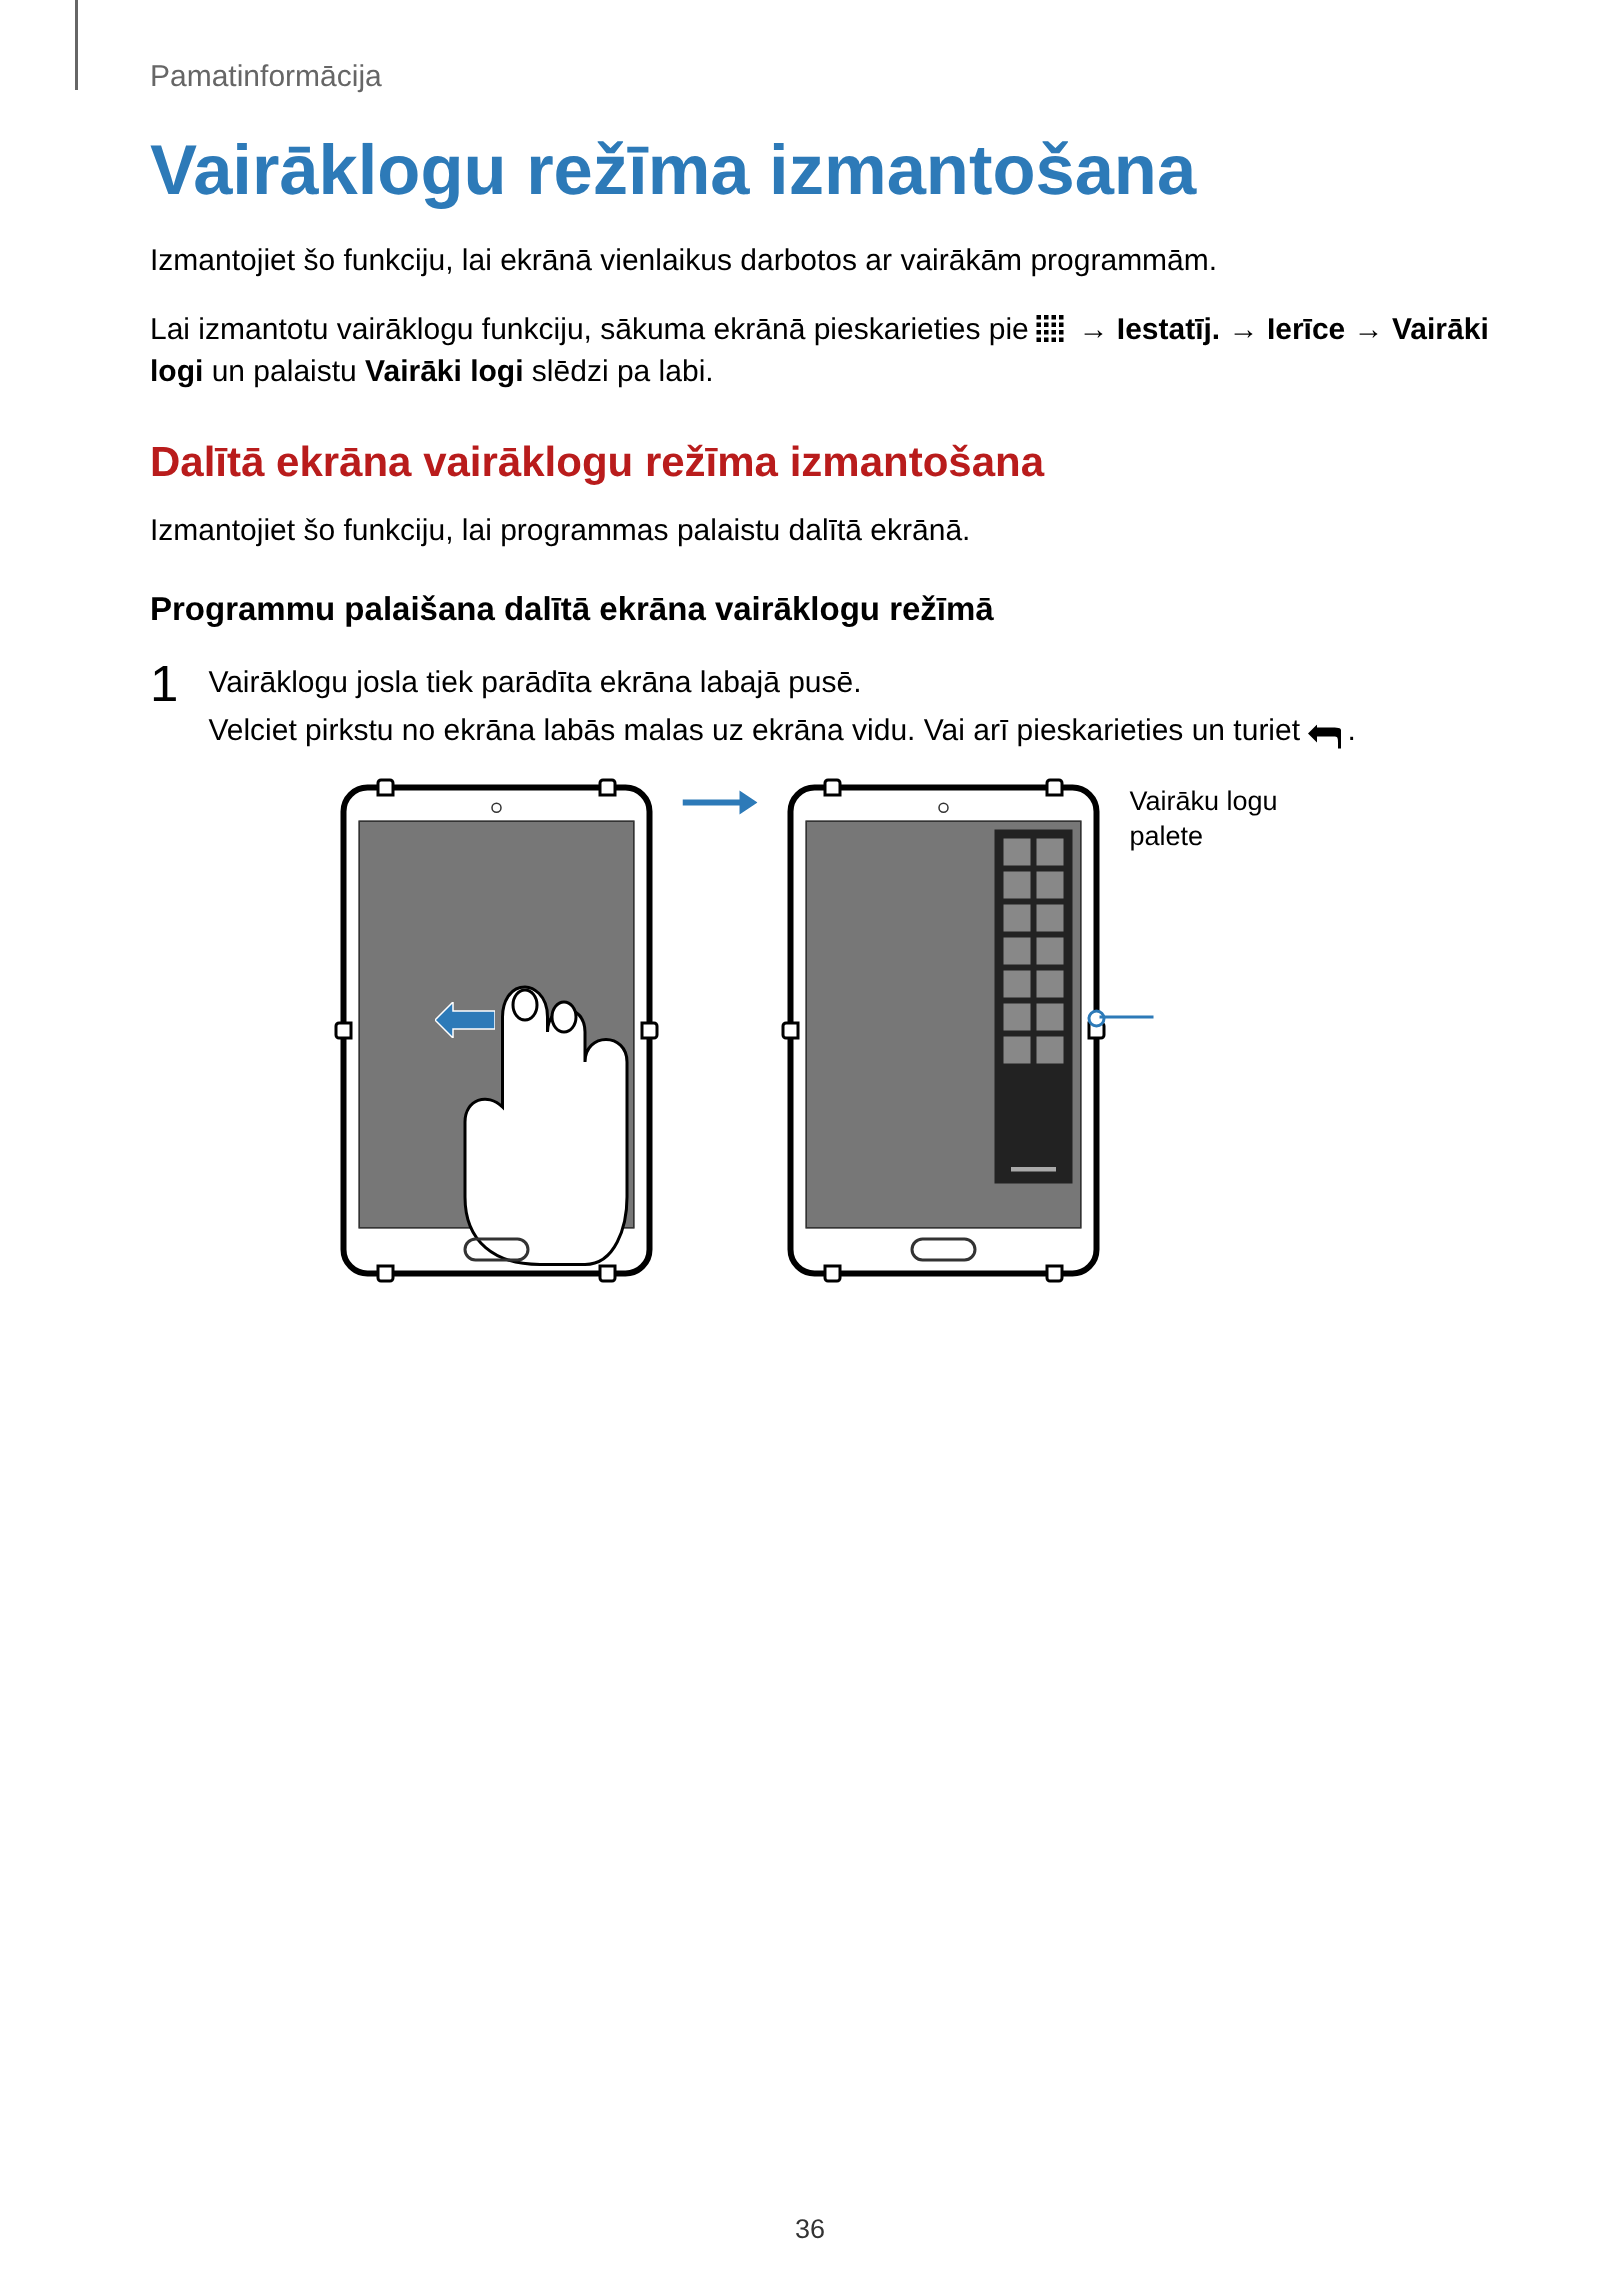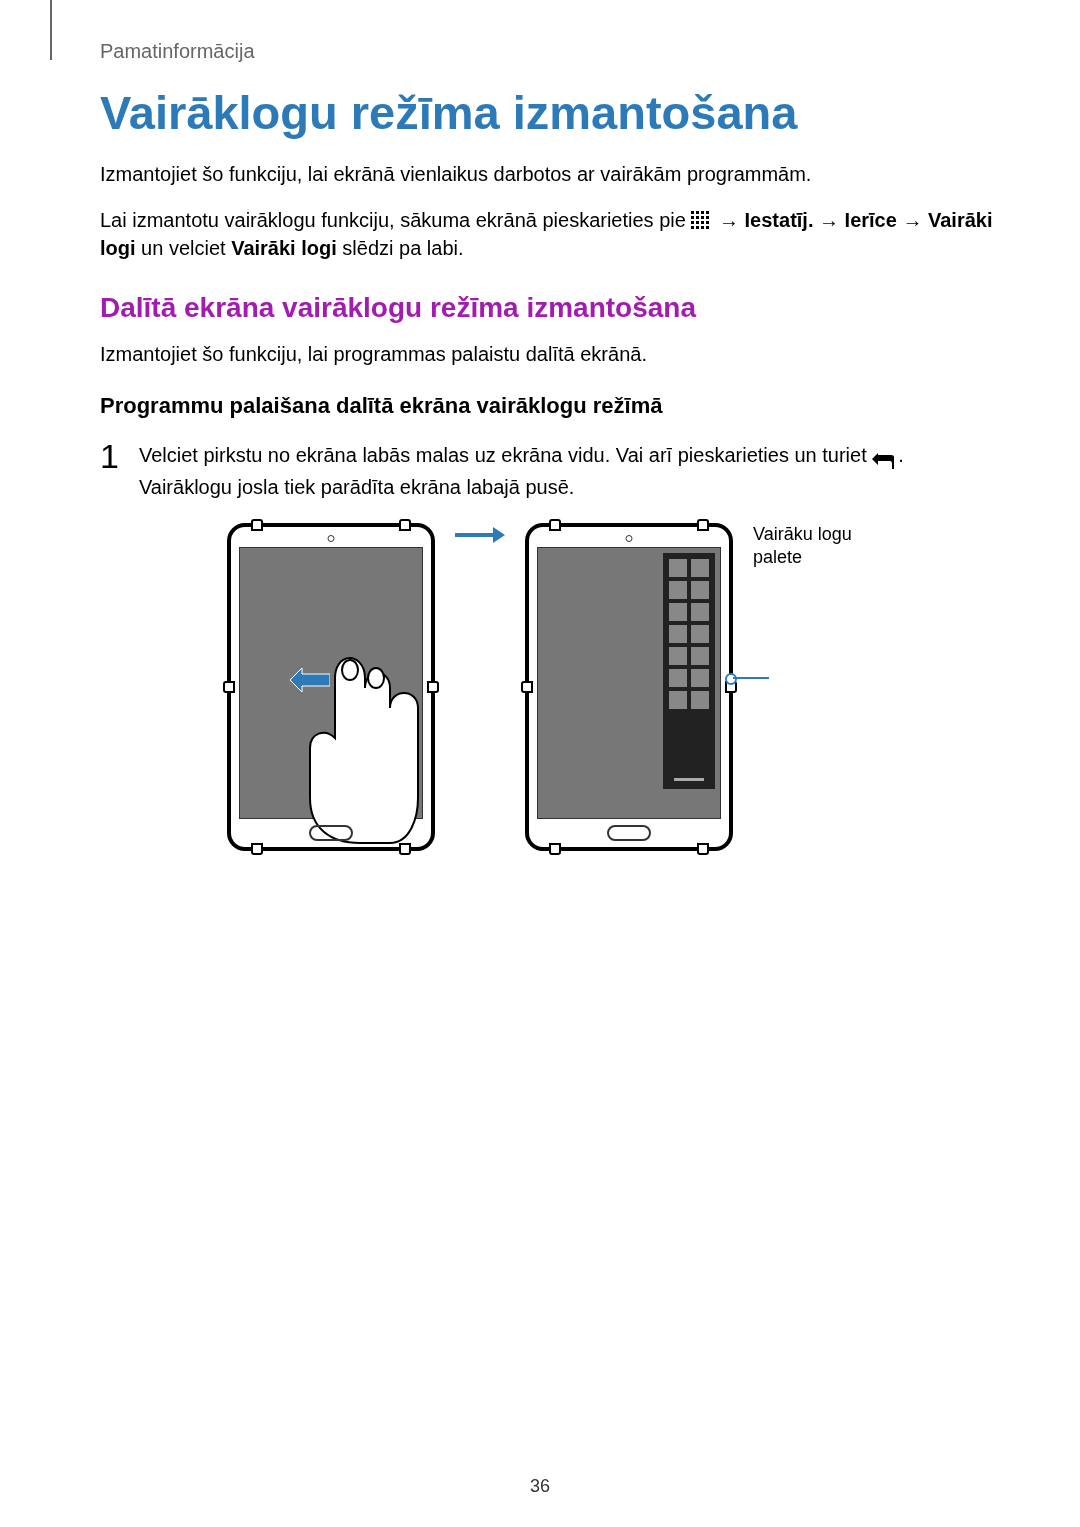--- a/index.html
+++ b/index.html
@@ -108,21 +108,21 @@
   }
   .inline-icon-back {
     display: inline-block;
     vertical-align: middle;
     width: 26px;
     height: 18px;
     position: relative;
   }
   .inline-icon-back svg { width: 100%; height: 100%; }
   h2 {
-    color: #a21caf;
+    color: #b91c1c;
     font-size: 28px;
     font-weight: bold;
     margin: 30px 0 15px 0;
   }
   h3 {
     color: #000;
     font-size: 22px;
     font-weight: bold;
     margin: 25px 0 20px 0;
   }
@@ -262,37 +262,37 @@
 <div class="page">
   <div class="border-left"></div>
   <div class="header">Pamatinformācija</div>
 
   <h1>Vairāklogu režīma izmantošana</h1>
 
   <p class="body-text">Izmantojiet šo funkciju, lai ekrānā vienlaikus darbotos ar vairākām programmām.</p>
 
 
   <p class="body-text">
-    <span>Lai izmantotu vairāklogu funkciju, sākuma ekrānā pieskarieties pie </span><span class="inline-icon-apps"></span><span> → </span><b>Iestatīj.</b><span> → </span><b>Ierīce</b><span> → </span><b>Vairāki logi</b><span> un velciet </span><b>Vairāki logi</b><span> slēdzi pa labi.</span>
+    <span>Lai izmantotu vairāklogu funkciju, sākuma ekrānā pieskarieties pie </span><span class="inline-icon-apps"></span><span> → </span><b>Iestatīj.</b><span> → </span><b>Ierīce</b><span> → </span><b>Vairāki logi</b><span> un palaistu </span><b>Vairāki logi</b><span> slēdzi pa labi.</span>
   </p>
 
   <h2>Dalītā ekrāna vairāklogu režīma izmantošana</h2>
   <p class="body-text">Izmantojiet šo funkciju, lai programmas palaistu dalītā ekrānā.</p>
 
   <h3>Programmu palaišana dalītā ekrāna vairāklogu režīmā</h3>
 
   <div class="step">
     <div class="step-num">1</div>
     <div class="step-body">
+      <div>Vairāklogu josla tiek parādīta ekrāna labajā pusē.</div>
       <div>
         <span>Velciet pirkstu no ekrāna labās malas uz ekrāna vidu. Vai arī pieskarieties un turiet </span><span class="inline-icon-back"><svg viewBox="0 0 26 18">
               <path d="M22 4 C22 2 20 2 14 2 L6 2 L6 0 L0 6 L6 12 L6 8 L18 8 C20 8 20 10 20 12 L20 16 L22 16 Z" fill="#000"></path>
             </svg></span><span>.</span>
       </div>
-      <div>Vairāklogu josla tiek parādīta ekrāna labajā pusē.</div>
     </div>
   </div>
 
   <div class="figure-area">
     <div class="device">
       <div class="lug tl"></div>
         <div class="lug tr"></div>
         <div class="lug bl"></div>
         <div class="lug br"></div>
         <div class="lug ml"></div>

